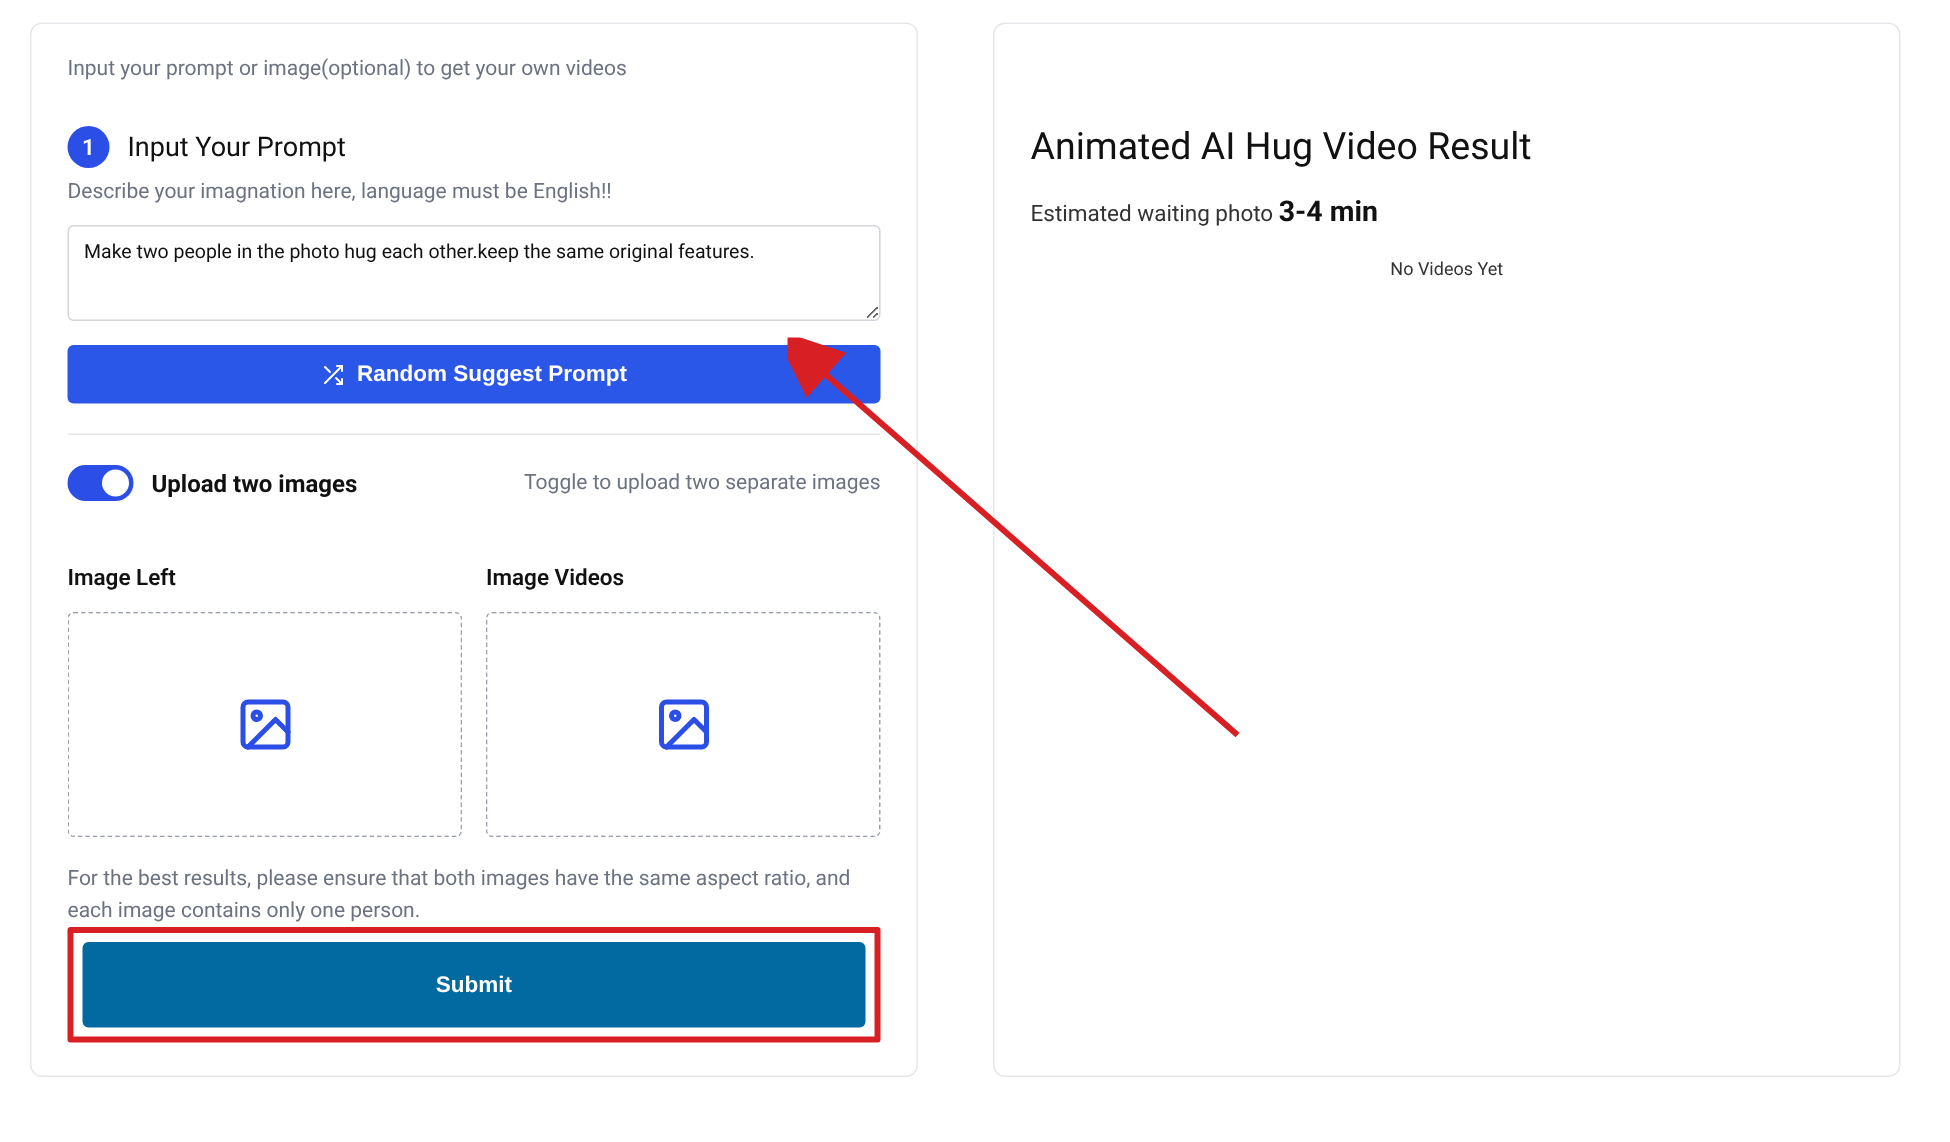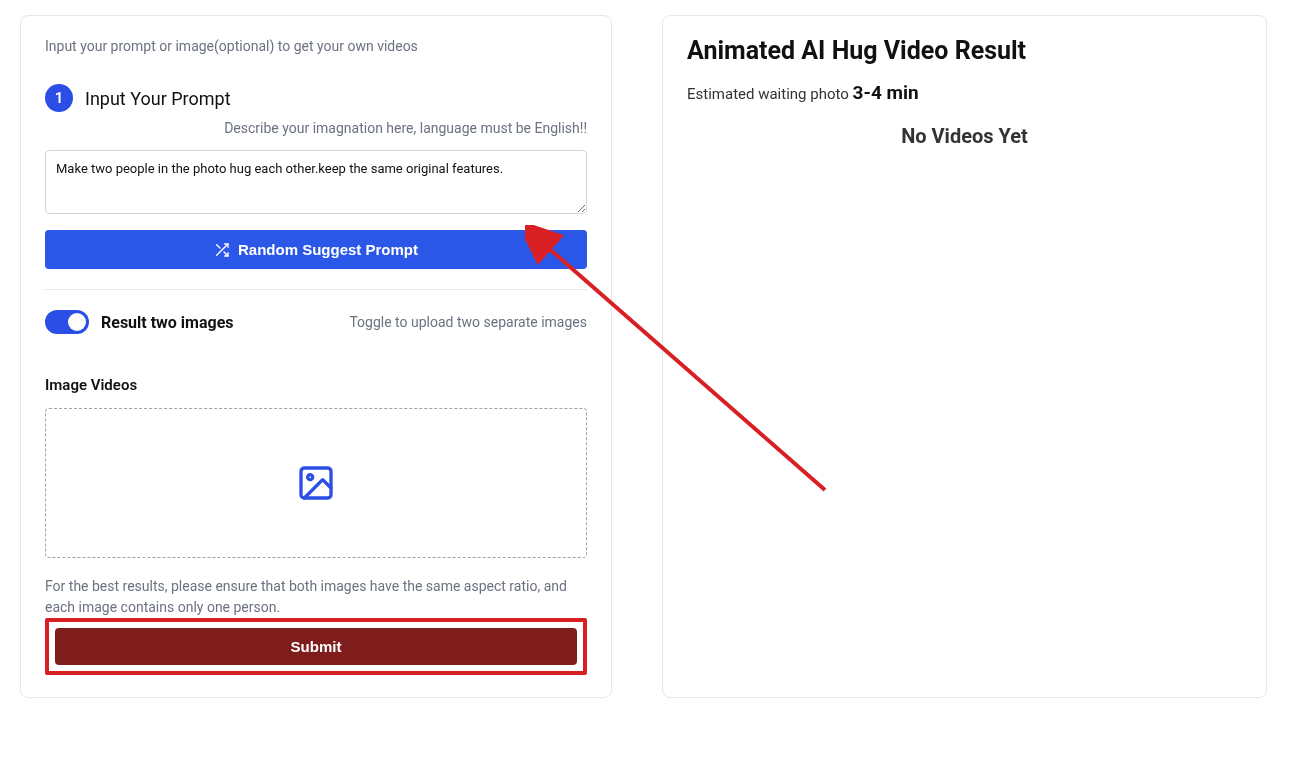--- a/index.html
+++ b/index.html
@@ -52,21 +52,20 @@
   }
   .step-label {
     font-size: 18px;
     font-weight: 400;
     color: #111;
   }
   .step-desc {
     font-size: 14px;
     color: #6b7280;
     margin-bottom: 14px;
-    text-align: right;
   }
   .prompt-box {
     width: 100%;
     border: 1px solid #d1d5db;
     border-radius: 4px;
     padding: 10px 10px;
     font-size: 13px;
     resize: vertical;
     height: 64px;
     font-family: inherit;
@@ -159,49 +158,50 @@
     color: #6b7280;
     line-height: 1.5;
   }
   .submit-wrap {
     border: 4px solid #d82024;
     border-radius: 2px;
     padding: 6px;
   }
   .submit-btn {
     width: 100%;
-    background: #7f1d1d;
+    background: #0369a1;
     color: #fff;
     border: none;
     border-radius: 4px;
-    padding: 10px;
+    padding: 20px;
     font-size: 15px;
     font-weight: 600;
     cursor: pointer;
   }
   .right-title {
     font-size: 25px;
-    font-weight: 700;
+    font-weight: 400;
     margin-bottom: 16px;
+    margin-top: 48px;
   }
   .wait-row {
     font-size: 15px;
     color: #333;
     margin-bottom: 20px;
   }
   .wait-time {
     font-size: 19px;
     font-weight: 700;
     color: #111;
   }
   .no-videos {
     text-align: center;
-    font-size: 20px;
+    font-size: 12px;
     color: #333;
-    font-weight: 700;
+    font-weight: 400;
   }
   .arrow-svg {
     position: absolute;
     pointer-events: none;
   }
 </style>
 </head>
 <body>
 
 <div class="container">
@@ -229,26 +229,38 @@
       <span>Random Suggest Prompt</span>
     </button>
 
     <div class="divider"></div>
 
     <div class="upload-header">
       <div class="toggle-wrap">
         <div class="toggle">
           <div class="toggle-knob"></div>
         </div>
-        <div class="upload-label">Result two images</div>
+        <div class="upload-label">Upload two images</div>
       </div>
       <div class="toggle-help">Toggle to upload two separate images</div>
     </div>
 
     <div class="images-row">
+      <div class="image-col">
+        <div class="image-title">Image Left</div>
+        <div class="dropzone">
+          <span class="img-icon">
+            <svg viewBox="0 0 24 24" fill="none" stroke="#2b4ee6" stroke-width="2" stroke-linecap="round" stroke-linejoin="round">
+                <rect x="3" y="3" width="18" height="18" rx="2"></rect>
+                <circle cx="8.5" cy="8.5" r="1.5"></circle>
+                <path d="M21 15l-5-5L5 21"></path>
+              </svg>
+          </span>
+        </div>
+      </div>
       <div class="image-col">
         <div class="image-title">Image Videos</div>
         <div class="dropzone">
           <span class="img-icon">
             <svg viewBox="0 0 24 24" fill="none" stroke="#2b4ee6" stroke-width="2" stroke-linecap="round" stroke-linejoin="round">
                 <rect x="3" y="3" width="18" height="18" rx="2"></rect>
                 <circle cx="8.5" cy="8.5" r="1.5"></circle>
                 <path d="M21 15l-5-5L5 21"></path>
               </svg>
           </span>

